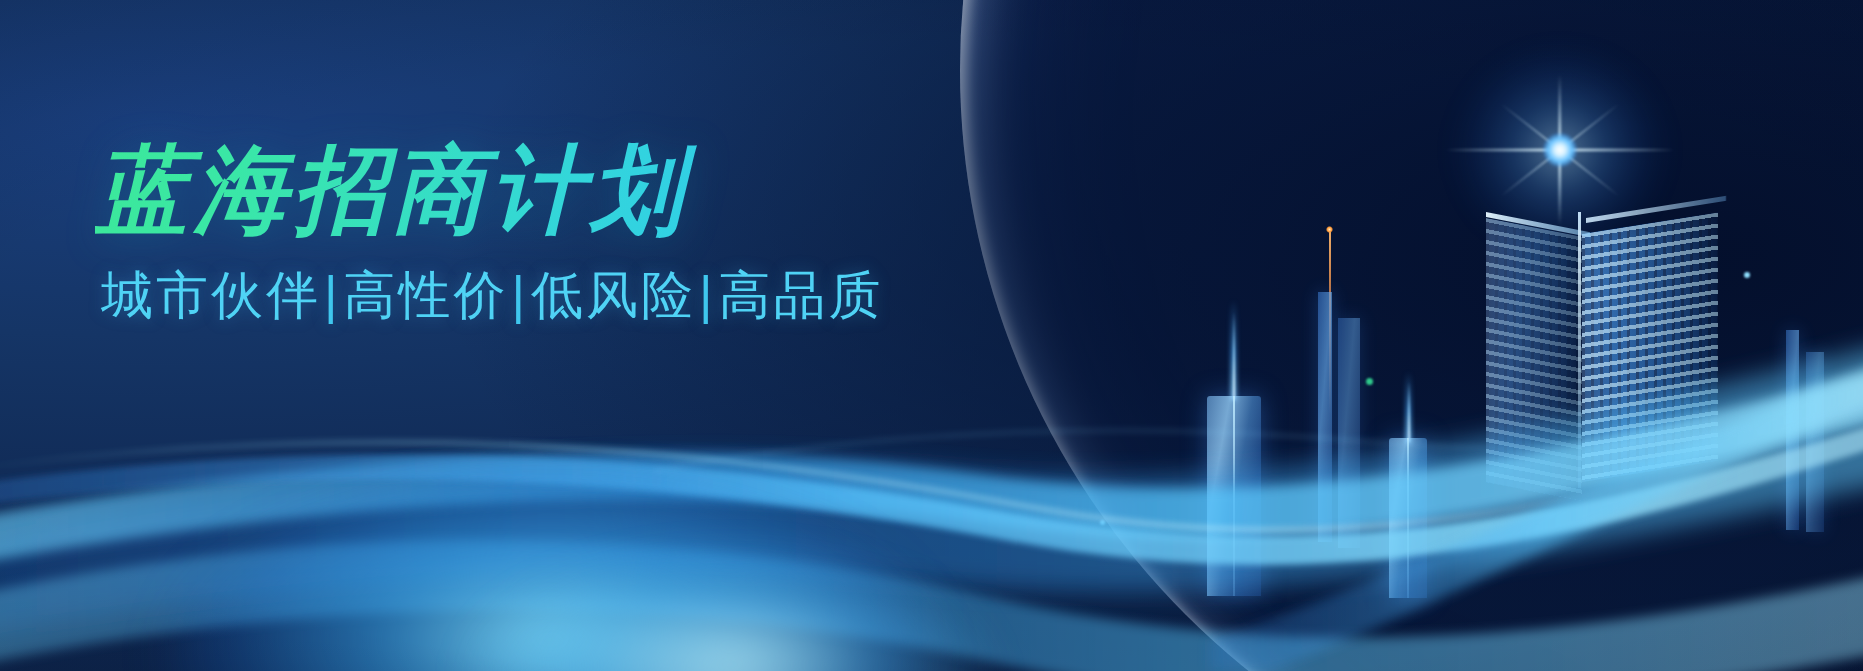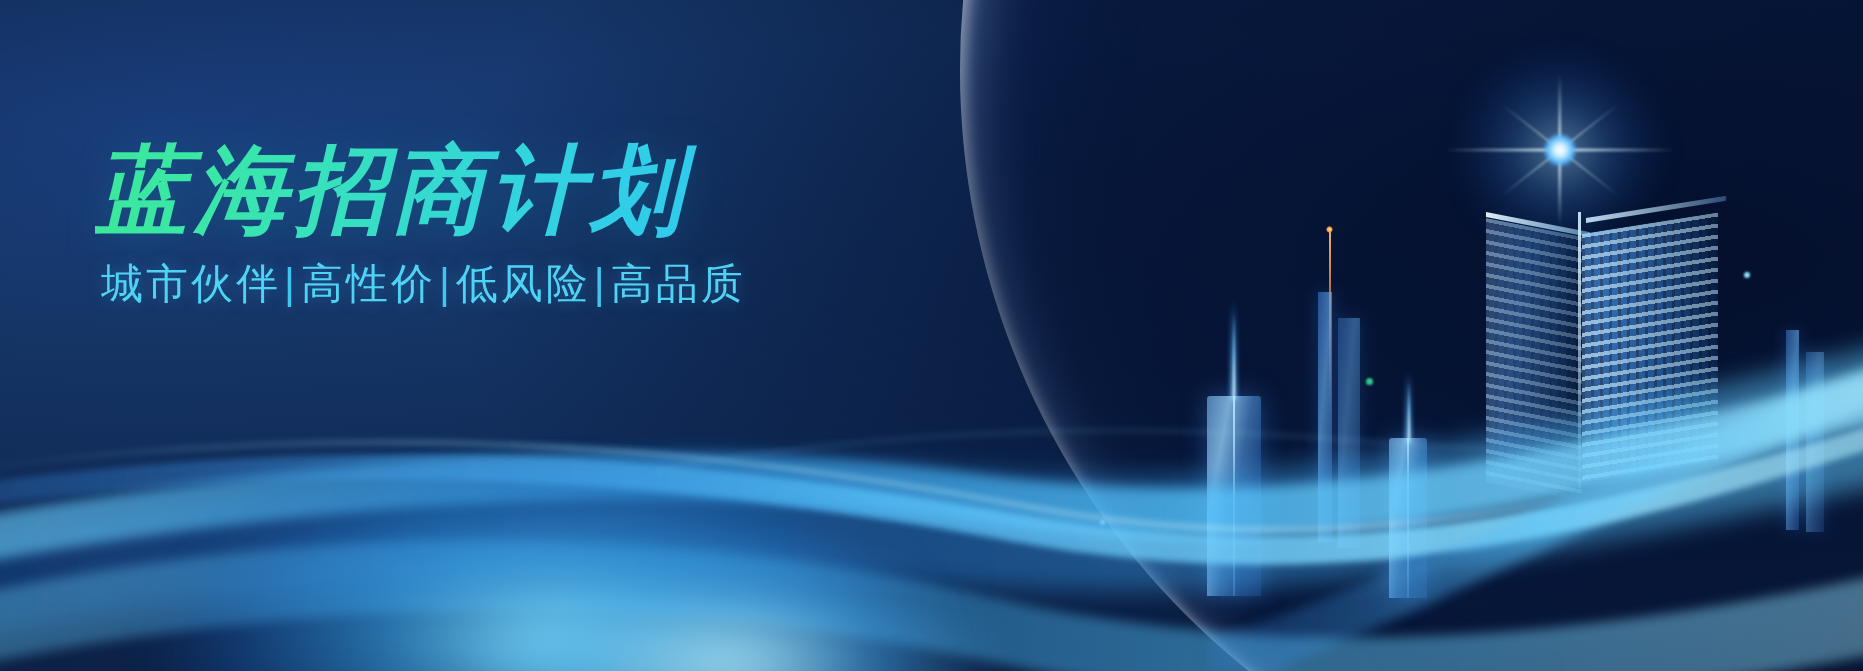--- a/index.html
+++ b/index.html
@@ -260,22 +260,22 @@
     -webkit-background-clip: text;
     background-clip: text;
     color: transparent;
     -webkit-text-fill-color: transparent;
     filter: drop-shadow(0 4px 18px rgba(20,120,160,0.40));
     white-space: nowrap;
     transform: scaleX(0.97);
     transform-origin: left center;
   }
   .subline {
-    margin: 20px 0 0 6px;
-    font-size: 42px;
+    margin: 26px 0 0 6px;
+    font-size: 52px;
     line-height: 1.1;
     letter-spacing: 3px;
     color: #4fd3f5;
     white-space: nowrap;
     text-shadow: 0 0 16px rgba(60,180,240,0.35);
   }
   .subline .sep {
     color: #3fc7ee;
     padding: 0 3px;
     font-weight: 300;

